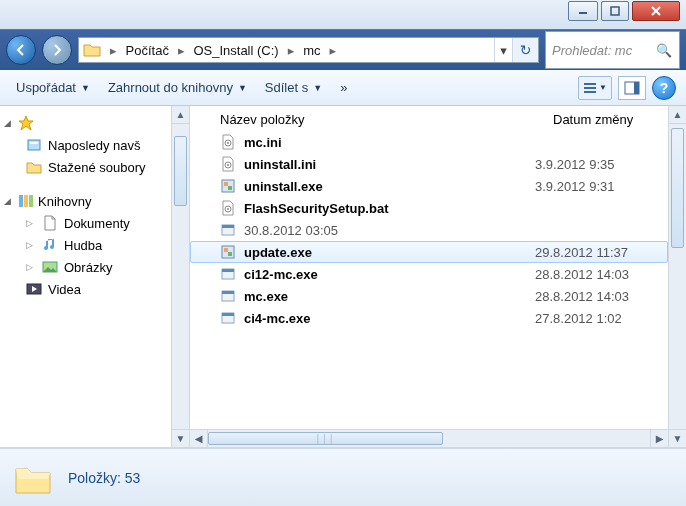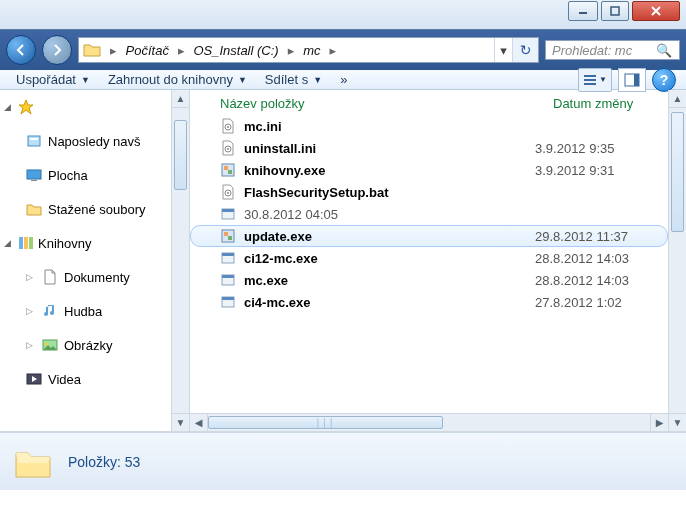--- a/index.html
+++ b/index.html
@@ -11,72 +11,72 @@
   .winbtn { width: 30px; height: 20px; border: 1px solid #5c7c9d; border-radius: 2px; display: flex; align-items: center; justify-content: center; background: linear-gradient(#f3f7fc,#cfe0f0); color:#3a5a7c; font-size: 11px; }
   .winbtn.max { width: 28px; }
   .winbtn.close { width: 48px; background: linear-gradient(#e67a6e,#c74030); border-color:#8a2c20; color:#fff; font-weight:bold; }
 
   
   .navbar { height: 40px; background: linear-gradient(#3f66a3,#2f5790); display:flex; align-items:center; padding: 0 6px; gap:6px; }
   .navcircle { width:30px; height:30px; border-radius:50%; background: radial-gradient(circle at 30% 30%, #6fb6f5,#1a5da3); border:1px solid #10427a; display:flex; align-items:center; justify-content:center; color:#fff; }
   .navcircle.forward { background: radial-gradient(circle at 30% 30%, #a8c8e8,#7090b0); }
   .addressbar { flex:1; height:26px; background:#fff; border:1px solid #8aa0b8; display:flex; align-items:center; padding-left:4px; gap:2px; font-size:13px; color:#111; position:relative; }
   .addressbar .foldericon { width:18px; height:18px; margin-right:4px; }
-  .crumb { display:flex; align-items:center; padding:0 4px; height:100%;font-style:italic; }
+  .crumb { display:flex; align-items:center; padding:0 4px; height:100%; }
   .crumb-sep { color:#666; padding:0 3px; }
   .addr-right { margin-left:auto; display:flex; align-items:center; height:100%; }
   .addr-right .drop { width:18px; height:100%; display:flex; align-items:center; justify-content:center; color:#444; border-left:1px solid #ccd8e4; }
   .addr-right .refresh { width:26px; height:100%; display:flex; align-items:center; justify-content:center; color:#2a5a9a; border-left:1px solid #ccd8e4; background:#eaf2fb; font-size:14px; }
-  .searchbox { width:135px; height:20px; background:#fff; border:1px solid #8aa0b8; display:flex; align-items:center; padding:0 6px; color:#888; font-style:italic; font-size:13px; }
+  .searchbox { width:135px; height:38px; background:#fff; border:1px solid #8aa0b8; display:flex; align-items:center; padding:0 6px; color:#888; font-style:italic; font-size:13px; }
   .searchbox .sicon { margin-left:auto; color:#3a6aa0; font-style:normal; }
 
   
-  .toolbar { height:20px; background: linear-gradient(#f7fbff,#e3eefb); border-bottom:1px solid #b9cde0; display:flex; align-items:center; padding:0 10px; gap:6px; color:#1f3b5a; font-size:13px; }
+  .toolbar { height:36px; background: linear-gradient(#f7fbff,#e3eefb); border-bottom:1px solid #b9cde0; display:flex; align-items:center; padding:0 10px; gap:6px; color:#1f3b5a; font-size:13px; }
   .tbtn { display:flex; align-items:center; gap:5px; padding:4px 6px; border-radius:2px; }
   .tbtn .dd { font-size:9px; color:#1f3b5a; }
   .toolbar .spacer { flex:1; }
   .toolbar .chev { color:#1f3b5a; font-size:13px; padding:0 6px; }
   .viewbtn { width:34px; height:24px; border:1px solid #a5bdd6; background:#eaf3fc; display:flex; align-items:center; justify-content:center; gap:2px; border-radius:2px; }
   .panebtn { width:28px; height:24px; border:1px solid #a5bdd6; background:#fff; display:flex; align-items:center; justify-content:center; }
   .helpbtn { width:24px; height:24px; border-radius:50%; background:radial-gradient(circle at 35% 30%,#7ac6ff,#1a77d6); color:#fff; display:flex; align-items:center; justify-content:center; font-weight:bold; font-size:14px; border:1px solid #0a5aa8; }
 
   
   .body { display:flex; height: calc(506px - 30px - 40px - 36px - 58px); border-bottom:1px solid #d0d8e0; }
   .tree { width:190px; border-right:1px solid #d0d8e0; padding:6px 0 6px 4px; font-size:13px; color:#000; overflow:hidden; position:relative; }
   .tree-scroll { position:absolute; right:0; top:0; bottom:0; width:18px; background:#e8eef5; border-left:1px solid #cfd8e2; }
   .tree-scroll .thumb { position:absolute; left:2px; right:2px; top:30px; height:70px; background:linear-gradient(#e9f2fb,#cfe2f3); border:1px solid #9cb6d0; border-radius:2px; }
   .tree-scroll .arrowu, .tree-scroll .arrowd { position:absolute; left:0; right:0; height:18px; display:flex; align-items:center; justify-content:center; color:#567; font-size:10px; }
   .tree-scroll .arrowu { top:0; border-bottom:1px solid #cfd8e2; }
   .tree-scroll .arrowd { bottom:0; border-top:1px solid #cfd8e2; }
   .tgroup { margin-bottom:12px; }
   .thead { display:flex; align-items:center; gap:4px; font-size:13px; color:#000; padding:3px 0; }
   .thead .exp { font-size:9px; color:#666; width:10px; }
-  .titem { display:flex; align-items:center; gap:6px; padding:3px 0 3px 22px; color:#000;margin-top:12px; }
+  .titem { display:flex; align-items:center; gap:6px; padding:3px 0 3px 22px; color:#000; }
   .titem .exp { font-size:9px; color:#888; width:10px; }
   .ticon { width:16px; height:16px; display:inline-block; }
 
   .list { flex:1; position:relative; display:flex; flex-direction:column; }
   .list-scroll { position:absolute; right:0; top:0; bottom:0; width:18px; background:#e8eef5; border-left:1px solid #cfd8e2; }
   .list-scroll .thumb { position:absolute; left:2px; right:2px; top:22px; height:120px; background:linear-gradient(#e9f2fb,#cfe2f3); border:1px solid #9cb6d0; border-radius:2px; }
   .list-scroll .arrowu,.list-scroll .arrowd { position:absolute; left:0; right:0; height:18px; display:flex; align-items:center; justify-content:center; color:#567; font-size:10px; }
   .list-scroll .arrowu { top:0; border-bottom:1px solid #cfd8e2; }
   .list-scroll .arrowd { bottom:0; border-top:1px solid #cfd8e2; }
   .hscroll { height:18px; margin-right:18px; background:#e8eef5; border-top:1px solid #cfd8e2; display:flex; align-items:center; }
   .hscroll .al,.hscroll .ar { width:18px; height:100%; display:flex; align-items:center; justify-content:center; font-size:10px; color:#567; }
   .hscroll .al { border-right:1px solid #cfd8e2; }
   .hscroll .ar { border-left:1px solid #cfd8e2; margin-left:auto; }
   .hscroll .track { flex:1; position:relative; height:100%; }
   .hscroll .hthumb { position:absolute; top:2px; bottom:2px; left:0; width:235px; background:linear-gradient(#e9f2fb,#cfe2f3); border:1px solid #9cb6d0; border-radius:2px; display:flex; align-items:center; justify-content:center; color:#9bb3cc; font-size:9px; letter-spacing:1px; }
 
-  .headers { display:flex; padding:6px 8px 4px 30px; color:#15803d; font-size:13px; }
+  .headers { display:flex; padding:6px 8px 4px 30px; color:#000000; font-size:13px; }
   .col-name { flex:1; }
   .col-date { width:125px; }
   .rows { flex:1; overflow:hidden; margin-right:18px; }
   .row { display:flex; align-items:center; padding:3px 8px 3px 30px; font-size:13px; color:#000; }
-  .row.selected { background:linear-gradient(#f2f8ff,#e3f0ff); border:1px solid #a6cdf5; border-radius:10px; padding-top:2px; padding-bottom:2px; padding-left:29px; padding-right:7px; }
+  .row.selected { background:linear-gradient(#f2f8ff,#e3f0ff); border:1px solid #a6cdf5; border-radius:2px; padding-top:2px; padding-bottom:2px; padding-left:29px; padding-right:7px; }
   .row .ficon { width:16px; height:16px; margin-right:8px; }
   .row .fname { flex:1;font-weight:bold; }
   .row .fdate { width:125px; color:#555; }
 
   
   .status { height:58px; background:linear-gradient(#f2f7fd,#dfeaf6); border-top:1px solid #cdd9e5; display:flex; align-items:center; padding:0 12px; gap:14px; font-size:14px; color:#1b4d8a; }
   .bigfolder { width:42px; height:42px; }
 
   
   svg { display:block; }
@@ -182,27 +182,20 @@
       </div>
       <div class="titem">
         <svg class="ticon" viewBox="0 0 16 16">
             <rect x="2" y="3" width="12" height="10" fill="#b8dff7" stroke="#4a8ec0"></rect>
             <rect x="4" y="5" width="8" height="2" fill="#fff"></rect>
           </svg>
         <span>Naposledy navš</span>
       </div>
       <div class="titem">
         <svg class="ticon" viewBox="0 0 16 16">
-            <rect x="1" y="3" width="14" height="9" fill="#4aa0e0" stroke="#2a70a8"></rect>
-            <rect x="5" y="13" width="6" height="1" fill="#888"></rect>
-          </svg>
-        <span>Plocha</span>
-      </div>
-      <div class="titem">
-        <svg class="ticon" viewBox="0 0 16 16">
             <path d="M1 4h5l2 2h7v8H1z" fill="#ffe08a" stroke="#caa23c"></path>
           </svg>
         <span>Stažené soubory</span>
       </div>
     </div>
 
     <div class="tgroup">
       <div class="thead">
         <span class="exp">◢</span>
         <svg class="ticon" viewBox="0 0 16 16">
@@ -280,41 +273,41 @@
           <span class="fdate">3.9.2012 9:35</span>
         </div>
         <div class="row">
           <span class="ficon">
             <svg viewBox="0 0 16 16">
               <rect x="2" y="2" width="12" height="12" fill="#d8e6f5" stroke="#6a8aaa"></rect>
               <rect x="4" y="4" width="4" height="4" fill="#f0a060"></rect>
               <rect x="8" y="8" width="4" height="4" fill="#70b070"></rect>
             </svg>
           </span>
-          <span class="fname">knihovny.exe</span>
+          <span class="fname">uninstall.exe</span>
           <span class="fdate">3.9.2012 9:31</span>
         </div>
         <div class="row">
           <span class="ficon">
             <svg viewBox="0 0 16 16">
               <path d="M3 1h7l3 3v11H3z" fill="#fff" stroke="#999"></path>
               <circle cx="8" cy="9" r="3" fill="none" stroke="#888"></circle>
               <circle cx="8" cy="9" r="1" fill="#888"></circle>
             </svg>
           </span>
           <span class="fname">FlashSecuritySetup.bat</span>
         </div>
         <div class="row">
           <span class="ficon">
             <svg viewBox="0 0 16 16">
               <rect x="2" y="3" width="12" height="10" fill="#eef3f8" stroke="#8aa5c0"></rect>
               <rect x="2" y="3" width="12" height="3" fill="#5a8ac0"></rect>
             </svg>
           </span>
-          <span class="fdate">30.8.2012 04:05</span>
+          <span class="fdate">30.8.2012 03:05</span>
         </div>
         <div class="row selected">
           <span class="ficon">
             <svg viewBox="0 0 16 16">
               <rect x="2" y="2" width="12" height="12" fill="#d8e6f5" stroke="#6a8aaa"></rect>
               <rect x="4" y="4" width="4" height="4" fill="#f0a060"></rect>
               <rect x="8" y="8" width="4" height="4" fill="#70b070"></rect>
             </svg>
           </span>
           <span class="fname">update.exe</span>

